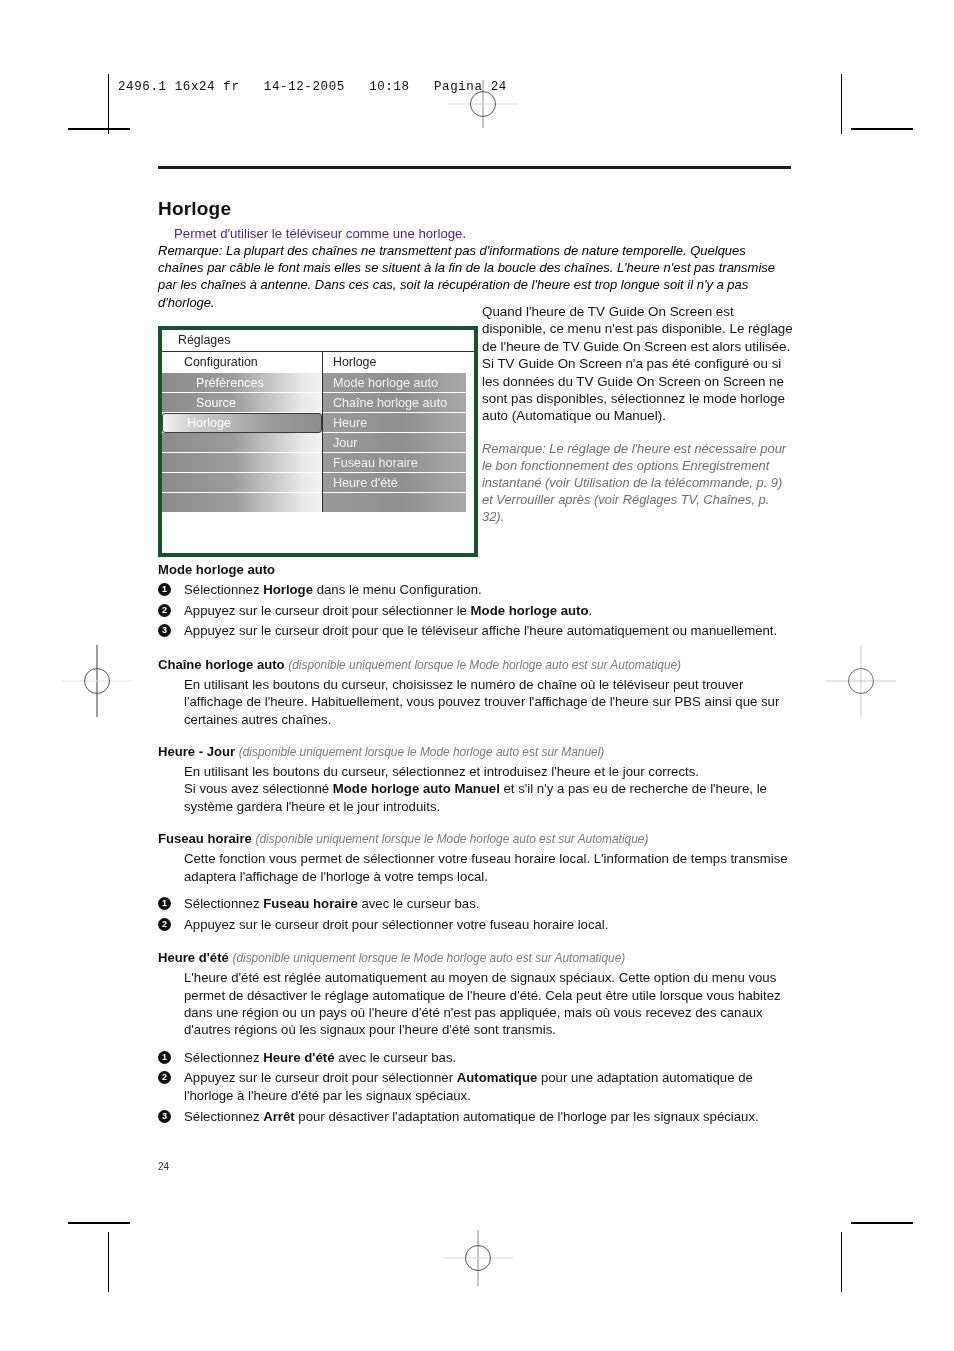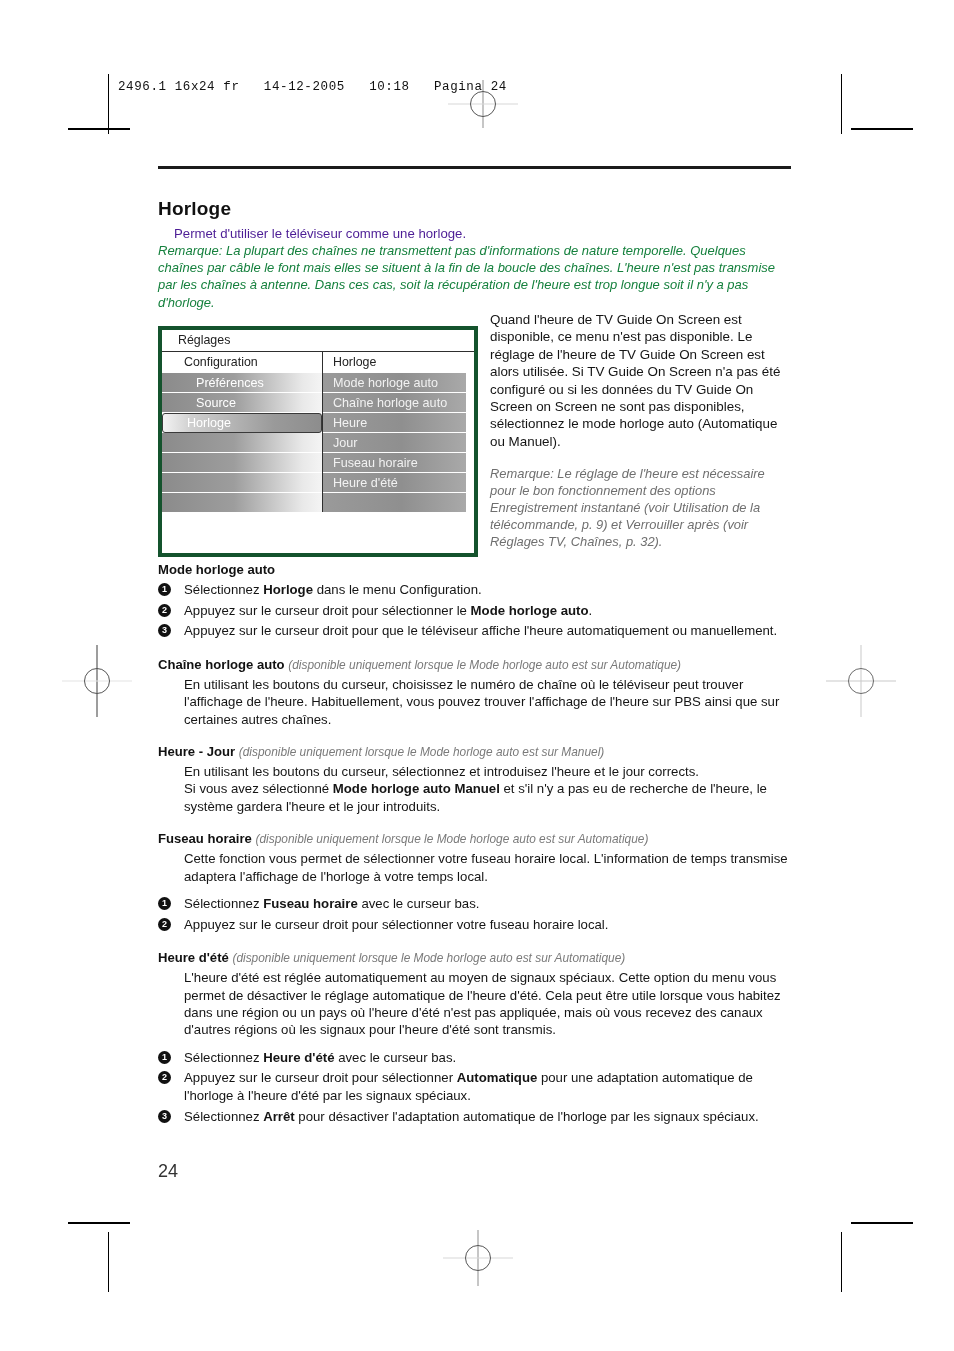--- a/index.html
+++ b/index.html
@@ -50,21 +50,21 @@
     margin: 0; position: absolute; left: 158px; top: 198px;
     font-size: 19px; font-weight: bold; letter-spacing: 0.2px;
     color: #111;
   }
   .subtitle {
     position: absolute; left: 158px; top: 226px; width: 634px;
     font-size: 13.2px; font-weight: normal; color: #4c1d95; margin-left: 16px;
   }
   .remark-top {
     position: absolute; left: 158px; top: 242px; width: 636px;
-    font-size: 13px; font-style: italic; color: #15803d;
+    font-size: 13px; font-style: italic; color: #000000;
     line-height: 17.2px;
   }
 
   
   .menu-box {
     position: absolute; left: 158px; top: 306px;
     width: 320px; height: 231px;
     border: 4px solid #14532d; background: #fff; margin-top: 20px;
   }
   .menu-title {
@@ -105,21 +105,21 @@
     color: #f2f2f2;
   }
   .col-right .row.blank { color: transparent; }
   .menu-info {
     border-top: 1px solid #2e2e2e; height: 47px;
     padding: 16px 0 0 16px; font-size: 12.4px; color: #222;
   }
 
   
   .side-col { position: absolute; left: 482px; top: 303px; width: 312px; }
-  .side-col p { margin: 8px; font-size: 13.4px; line-height: 17.4px; color: #151515; }
+  .side-col p { margin: 0; font-size: 13.4px; line-height: 17.4px; color: #151515; }
   .side-col p.rem {
     margin-top: 15px; font-style: italic; color: #6f6f6f;
     font-size: 12.9px; line-height: 17px;
   }
 
   
   .sections { position: absolute; left: 158px; top: 562px; width: 640px; }
   .sec { margin-bottom: 0; }
   .sec-head {
     font-size: 13.1px; font-weight: bold; color: #111;
@@ -144,21 +144,21 @@
   ol.steps li .num {
     position: absolute; left: 0; top: 2px;
     width: 13px; height: 13px; border-radius: 50%;
     background: #111; color: #fff;
     font-size: 9px; font-weight: bold; text-align: center;
     line-height: 13px;
   }
 
   .pagenum {
     position: absolute; left: 158px; top: 1161px;
-    font-size: 18px; color: #333;
+    font-size: 10px; color: #333;
   }
 </style>
 </head>
 <body>
 
 <div class="crop crop-v" style="left:108px; top:74px;"></div>
 <div class="crop crop-h" style="left:68px; top:128px;"></div>
 <div class="crop crop-v" style="left:841px; top:74px;"></div>
 <div class="crop crop-h" style="left:851px; top:128px;"></div>
 <div class="crop crop-v" style="left:108px; top:1232px;"></div>

